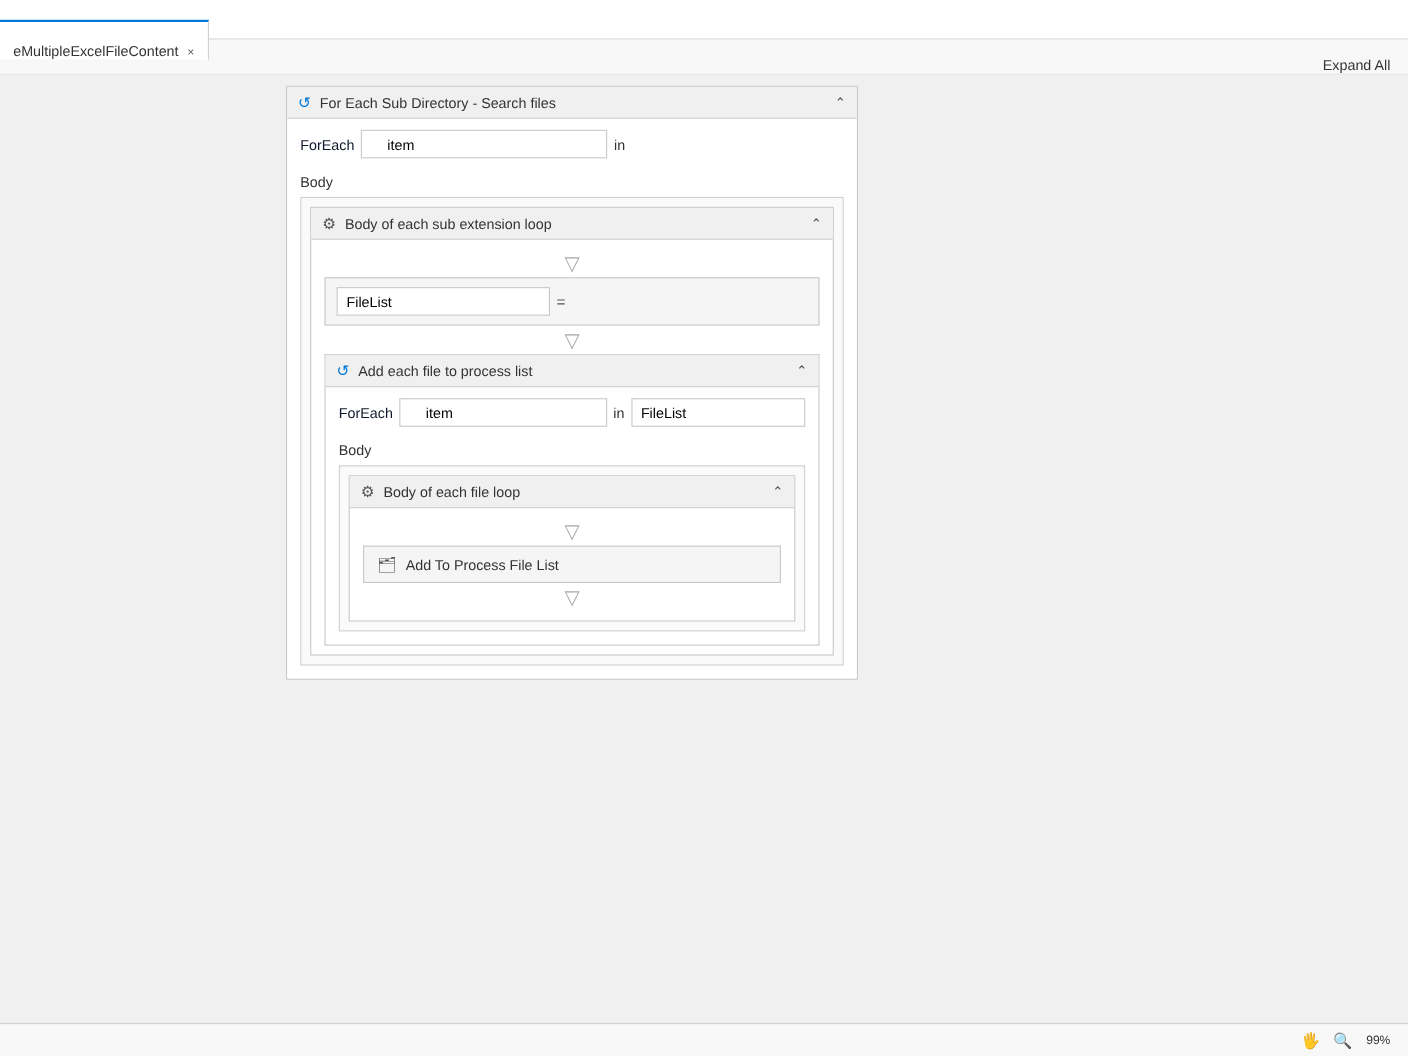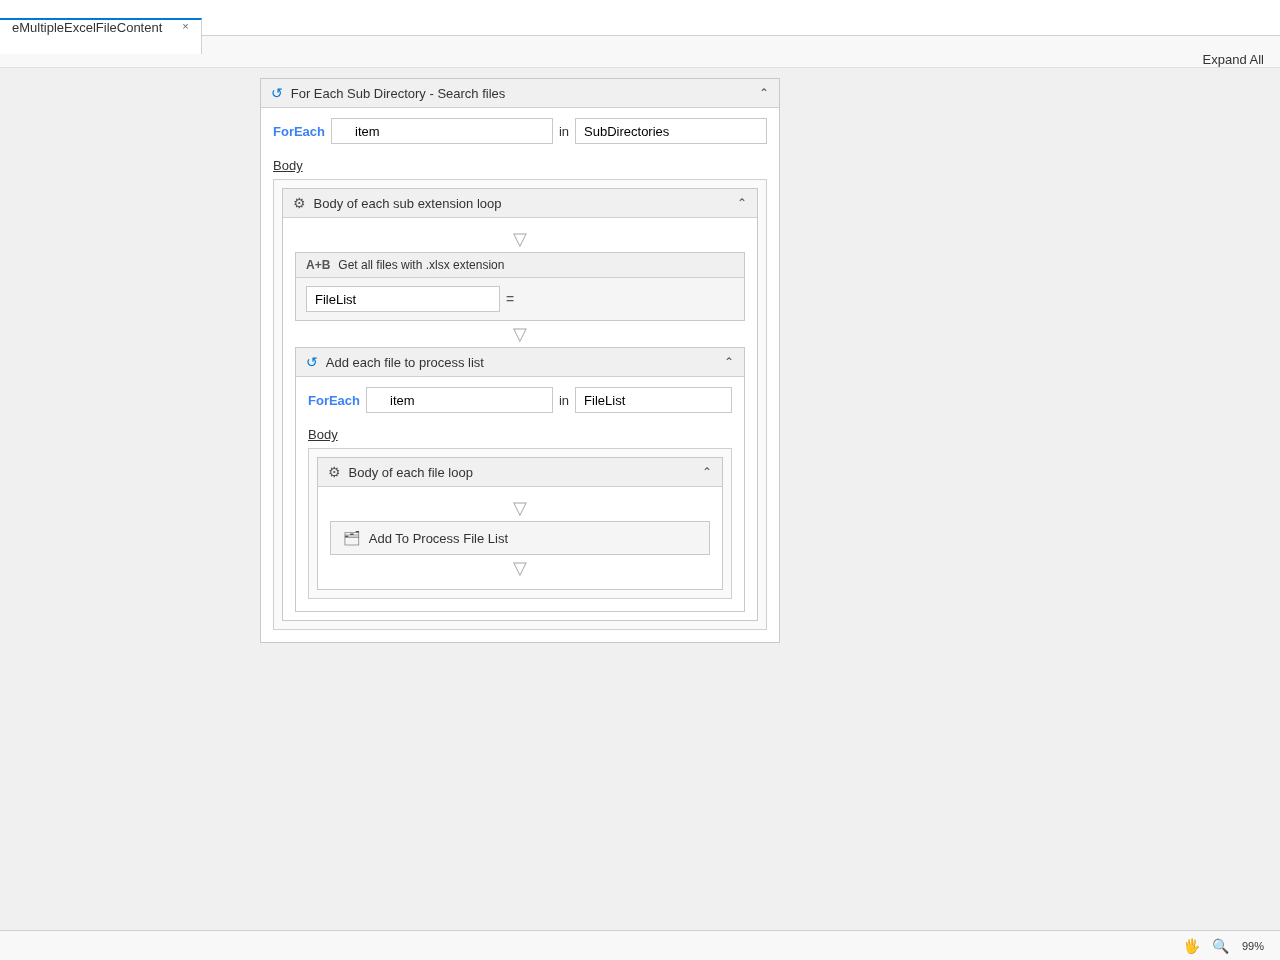--- a/index.html
+++ b/index.html
@@ -20,25 +20,25 @@
       display: flex;
       align-items: center;
       padding: 0;
     }
     .tab {
       background: #fff;
       border-top: 2px solid #0078d7;
       border-right: 1px solid #d0d0d0;
       height: 36px;
       display: flex;
-      align-items: flex-start;
+      align-items: flex-end;
       padding: 0 12px;
       font-size: 13px;
       color: #333;
-      gap: 20px;
+      gap: 8px;
       margin-top: 36px;
     }
     .tab-close {
       color: #666;
       font-size: 11px;
       cursor: pointer;
     }
 
     
     .toolbar {
@@ -123,22 +123,21 @@
 
     .foreach-row {
       display: flex;
       align-items: center;
       padding: 10px 12px;
       gap: 6px;
       font-size: 13px;
       color: #333;
     }
     .foreach-label {
-      color: #3b82f6;
-      font-weight: bold;
+      color: #0f172a;
     }
     .foreach-input {
       border: 1px solid #c8c8c8;
       background: #fff;
       padding: 3px 23px;
       font-size: 13px;
       min-width: 60px;
       height: 26px;
     }
     .foreach-in {
@@ -150,21 +149,20 @@
       padding: 3px 8px;
       font-size: 13px;
       height: 26px;
       min-width: 140px;
     }
 
     .body-label {
       padding: 4px 1px 6px 12px;
       font-size: 13px;
       color: #333;
-      text-decoration: underline;
     }
 
     .body-content {
       border: 1px solid #d0d0d0;
       margin: 0 12px 12px 12px;
       background: #fafafa;
       padding: 8px;
     }
 
     
@@ -333,45 +331,40 @@
           <span class="loop-icon">↺</span>
           <span>For Each Sub Directory - Search files</span>
         </div>
         <span class="collapse-icon">⌃</span>
       </div>
 
       <div class="foreach-row">
         <span class="foreach-label">ForEach</span>
         <input class="foreach-input" type="text" value="item" style="">
         <span class="foreach-in">in</span>
-        <input class="foreach-value" type="text" value="SubDirectories" style="">
       </div>
 
       <div class="body-label">Body</div>
 
       <div class="body-content">
 
         <div class="sequence-block">
           <div class="sequence-header">
             <div class="sequence-header-left">
               <span class="gear-icon">⚙</span>
               <span>Body of each sub extension loop</span>
             </div>
             <span class="collapse-icon">⌃</span>
           </div>
 
           <div class="sequence-body">
 
             <div class="arrow-down">▽</div>
 
             <div class="assign-block">
-              <div class="assign-header">
-                <span class="assign-icon">A+B</span>
-                <span>Get all files with .xlsx extension</span>
-              </div>
               <div class="assign-row">
                 <input class="assign-left" type="text" value="FileList" style="">
                 <span class="assign-eq">=</span>
               </div>
             </div>
 
             <div class="arrow-down">▽</div>
 
             <div class="inner-foreach-block">
               <div class="block-header">

